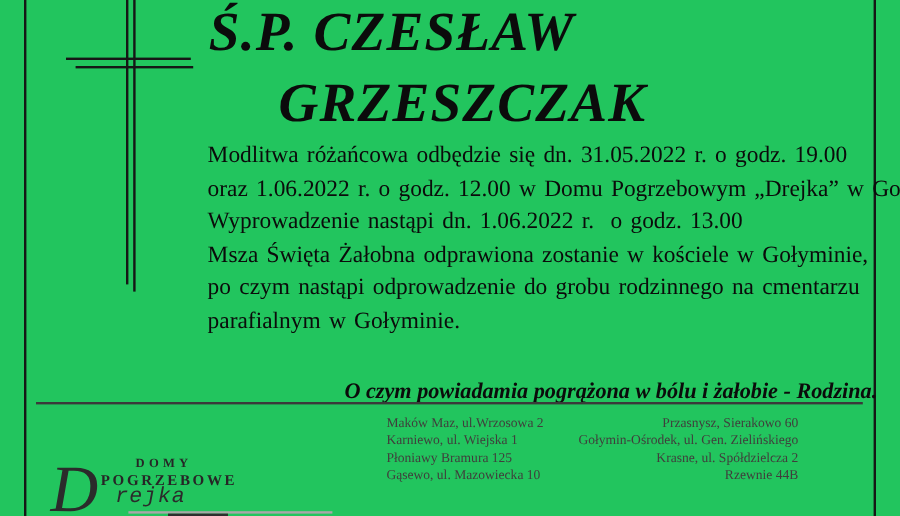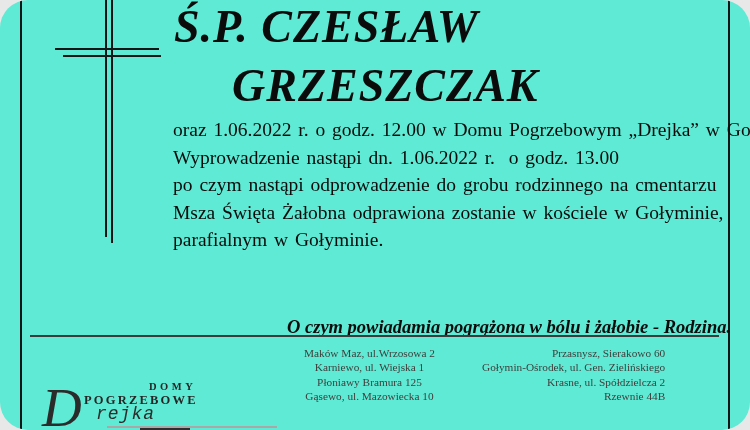--- a/index.html
+++ b/index.html
@@ -1,23 +1,22 @@
 <!DOCTYPE html>
 <html><head>
 <meta charset="utf-8">
 <style>
   html,body{margin:0;padding:0;background:#e8e8e8;}
   .page{
     position:relative;
     width:750px;height:430px;
-    background:#5eead4;
+    background:#22c55e;
     overflow:hidden;
     font-family:"Liberation Serif", serif;
     color:#0b0b0b;
-    border-radius:28px;
   }
   
   .vline,.hline{position:absolute;background:#161616;}
   .border-left{left:20px;top:0;width:2px;height:430px;}
   .border-right{left:728px;top:0;width:2px;height:430px;}
   
   .cross-v1{left:105px;top:0;width:2px;height:237px;}
   .cross-v2{left:111px;top:0;width:2px;height:243px;}
   .cross-h1{left:55px;top:48px;width:104px;height:2px;}
   .cross-h2{left:63px;top:55px;width:98px;height:2px;}
@@ -47,27 +46,27 @@
   .divider{
     position:absolute;left:30px;top:335px;width:689px;height:2px;
     background:#3a3a3a;
   }
   
   .addr-col{
     position:absolute;top:346px;
     font-size:11.3px;line-height:14.4px;
     color:#403e3c;white-space:nowrap;
   }
-  .addr-col-1{left:304px;text-align:center;}
+  .addr-col-1{left:322px;}
   .addr-col-2{left:482px;text-align:right;}
   
   .logo-domy{
     position:absolute;left:113px;top:381px;
     font-size:10.5px;font-weight:bold;letter-spacing:3.5px;
-    color:#262626;white-space:nowrap;margin-left:36px;
+    color:#262626;white-space:nowrap;
   }
   .logo-pogrzebowe{
     position:absolute;left:84px;top:393px;
     font-size:12.5px;font-weight:bold;letter-spacing:2.2px;
     color:#262626;white-space:nowrap;text-align:center;
   }
   .logo-initial{
     position:absolute;left:42px;top:384px;
     font-size:55px;line-height:48px;font-style:italic;
     color:#2b2b2b;
@@ -101,24 +100,25 @@
     <div class="hline cross-h1"></div>
     <div class="hline cross-h2"></div>
   </div>
 
   <div>
     <div class="title-line title-line-1">Ś.P. CZESŁAW</div>
     <div class="title-line title-line-2">GRZESZCZAK</div>
   </div>
 
   <div class="body-text">
+    <p>Modlitwa różańcowa odbędzie się dn. 31.05.2022 r. o godz. 19.00</p>
     <p>oraz 1.06.2022 r. o godz. 12.00 w Domu Pogrzebowym „Drejka” w Gołyminie.</p>
     <p>Wyprowadzenie nastąpi dn. 1.06.2022 r.&nbsp; o godz. 13.00</p>
+    <p>Msza Święta Żałobna odprawiona zostanie w kościele w Gołyminie,</p>
     <p>po czym nastąpi odprowadzenie do grobu rodzinnego na cmentarzu</p>
-    <p>Msza Święta Żałobna odprawiona zostanie w kościele w Gołyminie,</p>
     <p>parafialnym w Gołyminie.</p>
   </div>
 
   <div class="signature">O czym powiadamia pogrążona w bólu i żałobie - Rodzina.</div>
 
   <div class="divider"></div>
 
   <div>
     <div class="logo-domy">DOMY</div>
     <div class="logo-pogrzebowe">POGRZEBOWE</div>

